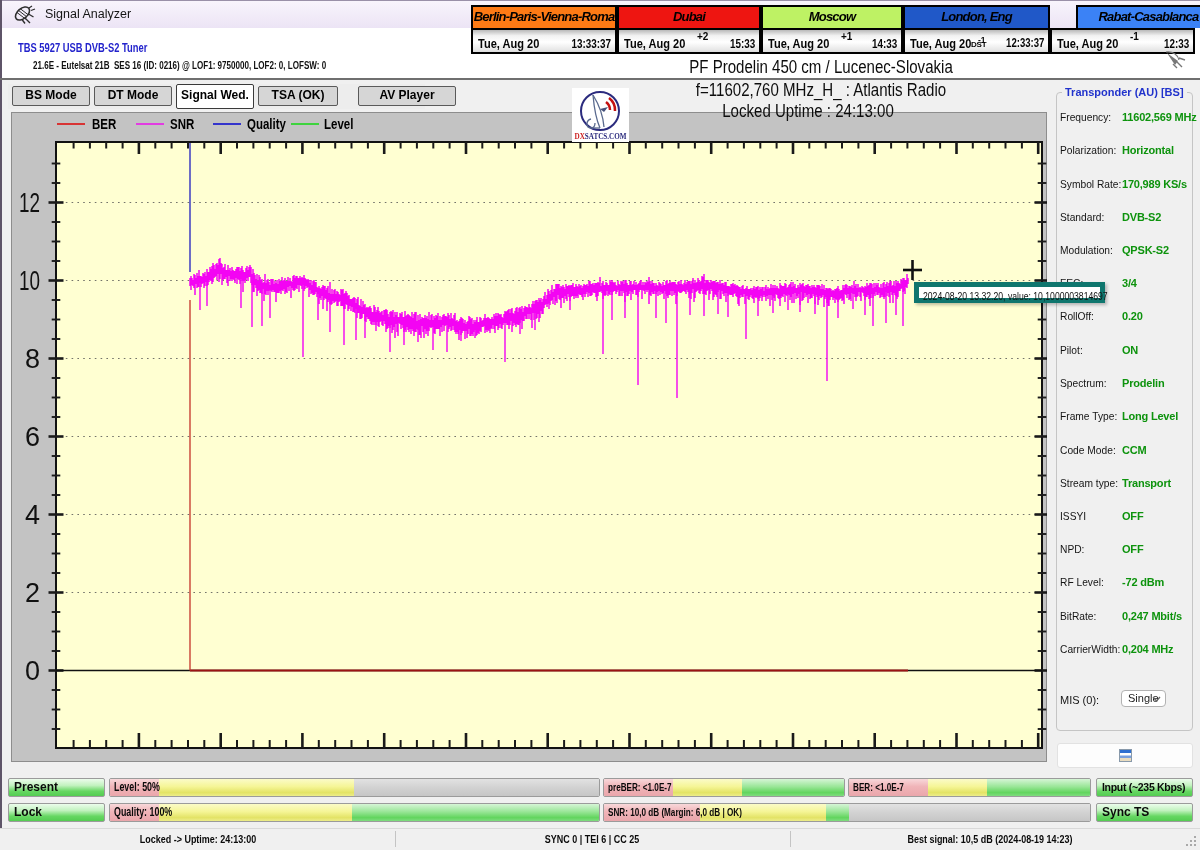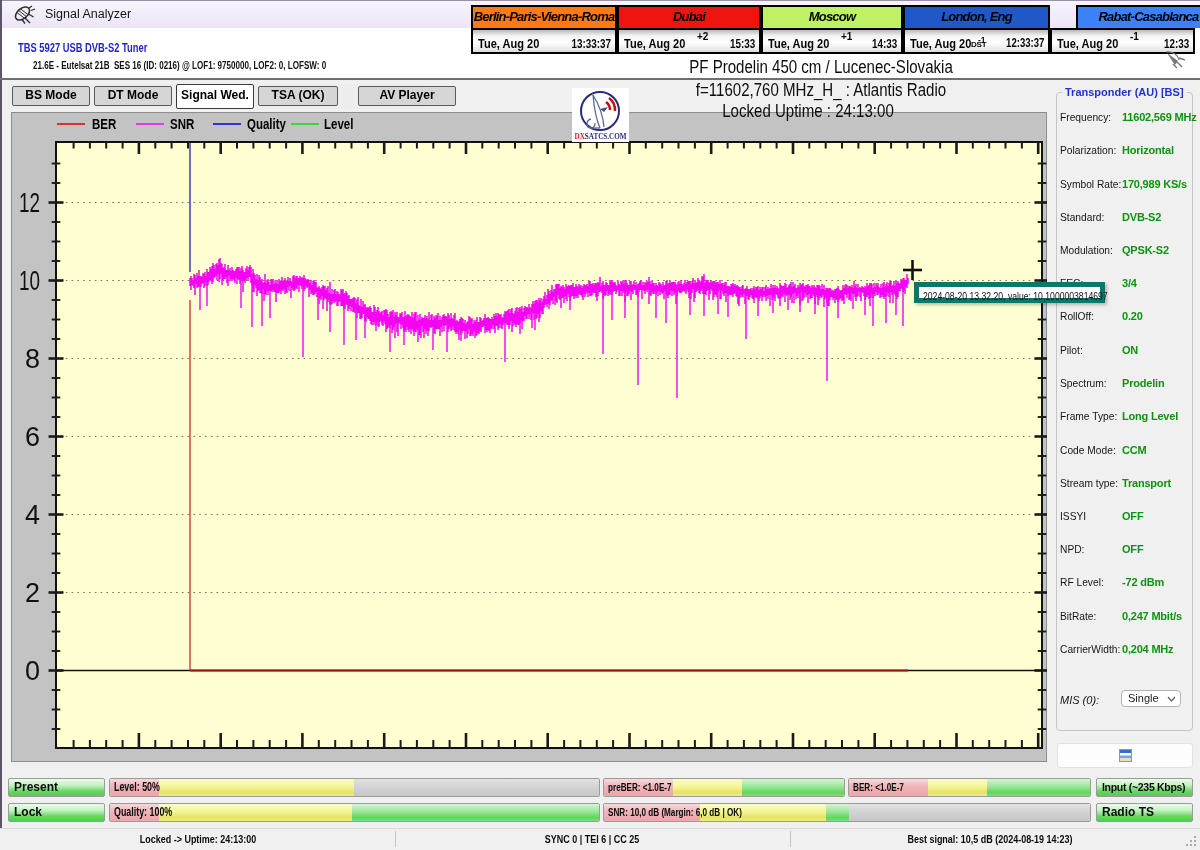--- a/index.html
+++ b/index.html
@@ -31,22 +31,22 @@
 .cd { position:absolute; left:5px; top:6px; transform:scaleX(0.85); transform-origin:left; white-space:nowrap; }
 .ct { position:absolute; right:4px; top:6px; transform:scaleX(0.76); transform-origin:right; white-space:nowrap; }
 .tzoff { position:absolute; left:78px; top:1px; font-size:10px; font-weight:bold; }
 .dst { position:absolute; left:66px; top:8px; font-size:8px; font-weight:bold; line-height:4.5px; letter-spacing:-0.2px; }
 .dst b { display:block; font-size:8.5px; margin-left:7px; }
 #sat2 { left:1163px; top:51px; }
 #gbox { left:1056px; top:92px; width:137px; height:639px; border:1px solid #c5c5c5; border-radius:4px; }
 #gboxlab { left:1062px; top:86px; font-size:11px; font-weight:bold; color:#2133cc; background:#f0f0f0; padding:0 3px; }
 .plab { position:absolute; left:1060px; font-size:11px; color:#151515; white-space:nowrap; transform:scaleX(0.93); transform-origin:left; }
 .pval { position:absolute; left:1122px; font-size:11px; font-weight:bold; color:#0d930d; white-space:nowrap; letter-spacing:-0.2px; }
-#mislab { left:1060px; top:694px; font-size:11px; color:#151515;font-style:italic; }
-#misdd { left:1121px; top:690px; width:60px; height:17px; background:#fff; border:1px solid #b2b2b2;
+#mislab { left:1060px; top:694px; font-size:11px; color:#151515; }
+#misdd { left:1121px; top:690px; width:45px; height:17px; background:#fff; border:1px solid #b2b2b2;
   border-radius:4px; font-size:11px; color:#222; padding-left:6px; line-height:15px; }
 #misdd svg { position:absolute; right:4px; top:5px; }
 #bigbtn { left:1057px; top:743px; width:136px; height:25px; background:#fdfdfd; border:1px solid #e2e2e2; border-radius:3px; }
 #tooltip { left:914px; top:282px; width:191px; height:21px; background:#fff; border:5px solid #0f766e;
   font-size:11.5px; color:#111; line-height:19px; white-space:nowrap;
   box-shadow:2px 2px 3px rgba(0,0,0,0.25); z-index:5; }
 #tooltip span { display:inline-block; transform:scaleX(0.75); transform-origin:left; margin-left:4px; }
 .pill { position:absolute; width:97px; height:19px; border:1px solid #9b9b9b; border-radius:2px; white-space:nowrap;
   background:linear-gradient(#ecfcec,#c2f2bf 38%,#66d762 72%,#54cc52);
   font-size:12px; font-weight:bold; color:#0a0a0a; padding-left:5px; line-height:17px; }
@@ -426,21 +426,21 @@
   <div class="segtxt" style="font-size:11px">BER: &lt;1.0E-7</div>
   </div>
 <div class="abs bar" style="left:603px;top:803px;width:488px">
   <div class="seg spink" style="left:0;width:96px"></div>
   <div class="seg syel" style="left:96px;width:126px"></div>
   <div class="seg sgreen" style="left:222px;width:23px"></div>
   <div class="seg sgray" style="left:245px;width:241px"></div>
   <div class="segtxt" style="font-size:11px">SNR: 10,0 dB (Margin: 6,0 dB | OK)</div>
   </div>
 <div class="abs pill" style="left:1096px;top:778px;font-size:10.5px;letter-spacing:-0.3px;white-space:nowrap">Input (~235 Kbps)</div>
-<div class="abs pill" style="left:1096px;top:803px">Radio TS</div>
+<div class="abs pill" style="left:1096px;top:803px">Sync TS</div>
 <div class="abs" id="statusbar"></div>
 <div class="stxt" style="left:38px;width:320px">Locked -&gt; Uptime: 24:13:00</div>
 <div class="stxt" style="left:432px;width:320px">SYNC 0 | TEI 6 | CC 25</div>
 <div class="stxt" style="left:830px;width:320px">Best signal: 10,5 dB (2024-08-19 14:23)</div>
 <div class="sdiv" style="left:395px"></div>
 <div class="sdiv" style="left:790px"></div>
 <svg class="abs" style="left:1186px;top:836px" width="12" height="12">
     <g fill="#a9a9a9">
 <rect x="8" y="0" width="2" height="2"></rect>
       <rect x="8" y="4" width="2" height="2"></rect>

